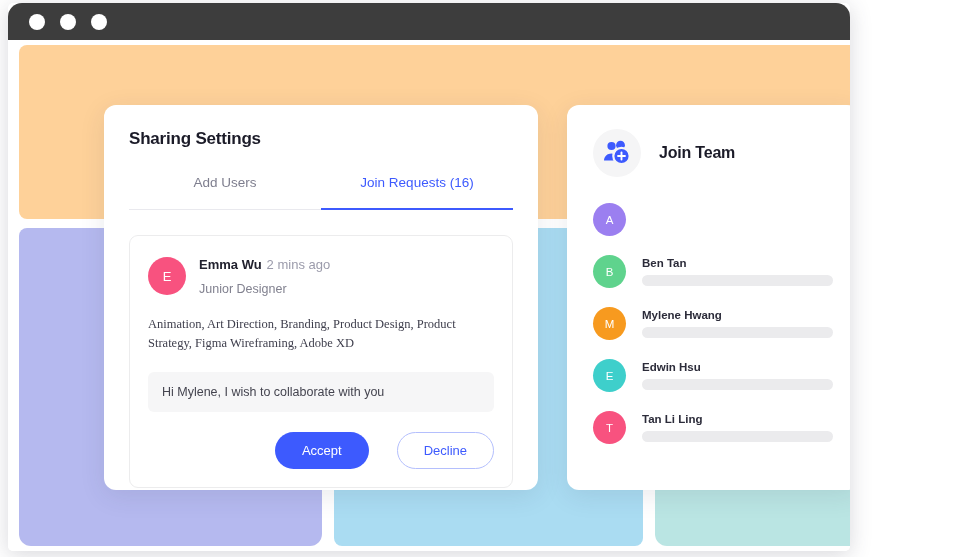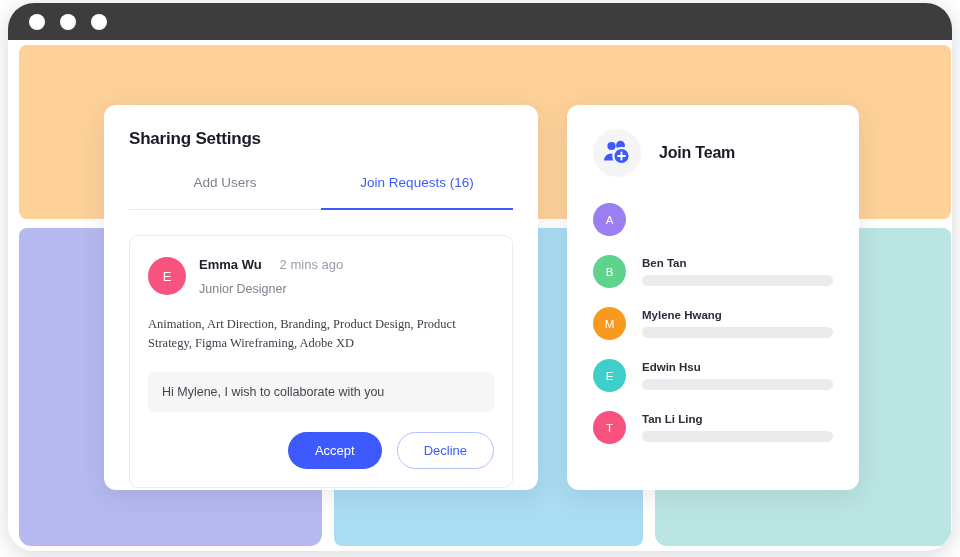--- a/index.html
+++ b/index.html
@@ -11,24 +11,24 @@
     background: #ffffff;
     font-family: "Liberation Sans", sans-serif;
     -webkit-font-smoothing: antialiased;
   }
 
   
   #browser-window {
     position: absolute;
     left: 8px;
     top: 3px;
-    width: 944px;
+    width: 842px;
     height: 548px;
     background: #ffffff;
-    border-radius: 26px;
+    border-radius: 5px;
     box-shadow: 0 4px 22px rgba(60,60,80,0.20);
     overflow: hidden;
   }
 
   #titlebar {
     position: absolute;
     left: 0; top: 0;
     width: 100%;
     height: 37px;
     background: #3d3d3d;
@@ -142,21 +142,21 @@
     display: flex;
     align-items: center;
     justify-content: center;
     flex-shrink: 0;
     margin-top: 1px;
   }
   #requester-meta { padding-top: 1px; }
   .name-row {
     display: flex;
     align-items: center;
-    gap: 18px;
+    gap: 5px;
   }
   #requester-name {
     font-size: 13px;
     font-weight: bold;
     color: #21212e;
   }
   #requester-time {
     font-size: 13px;
     color: #9b9bab;
   }
@@ -181,21 +181,21 @@
     border-radius: 6px;
     padding: 13px 14px;
     font-size: 12.5px;
     color: #44444f;
   }
 
   #actions {
     margin-top: 20px;
     display: flex;
     justify-content: flex-end;
-    gap: 15px;
+    gap: 28px;
   }
   .btn {
     font-size: 13px;
     border-radius: 20px;
     padding: 10px 26px;
     cursor: pointer;
     border: 1.3px solid transparent;
     font-family: "Liberation Sans", sans-serif;
   }
   #accept-button {

